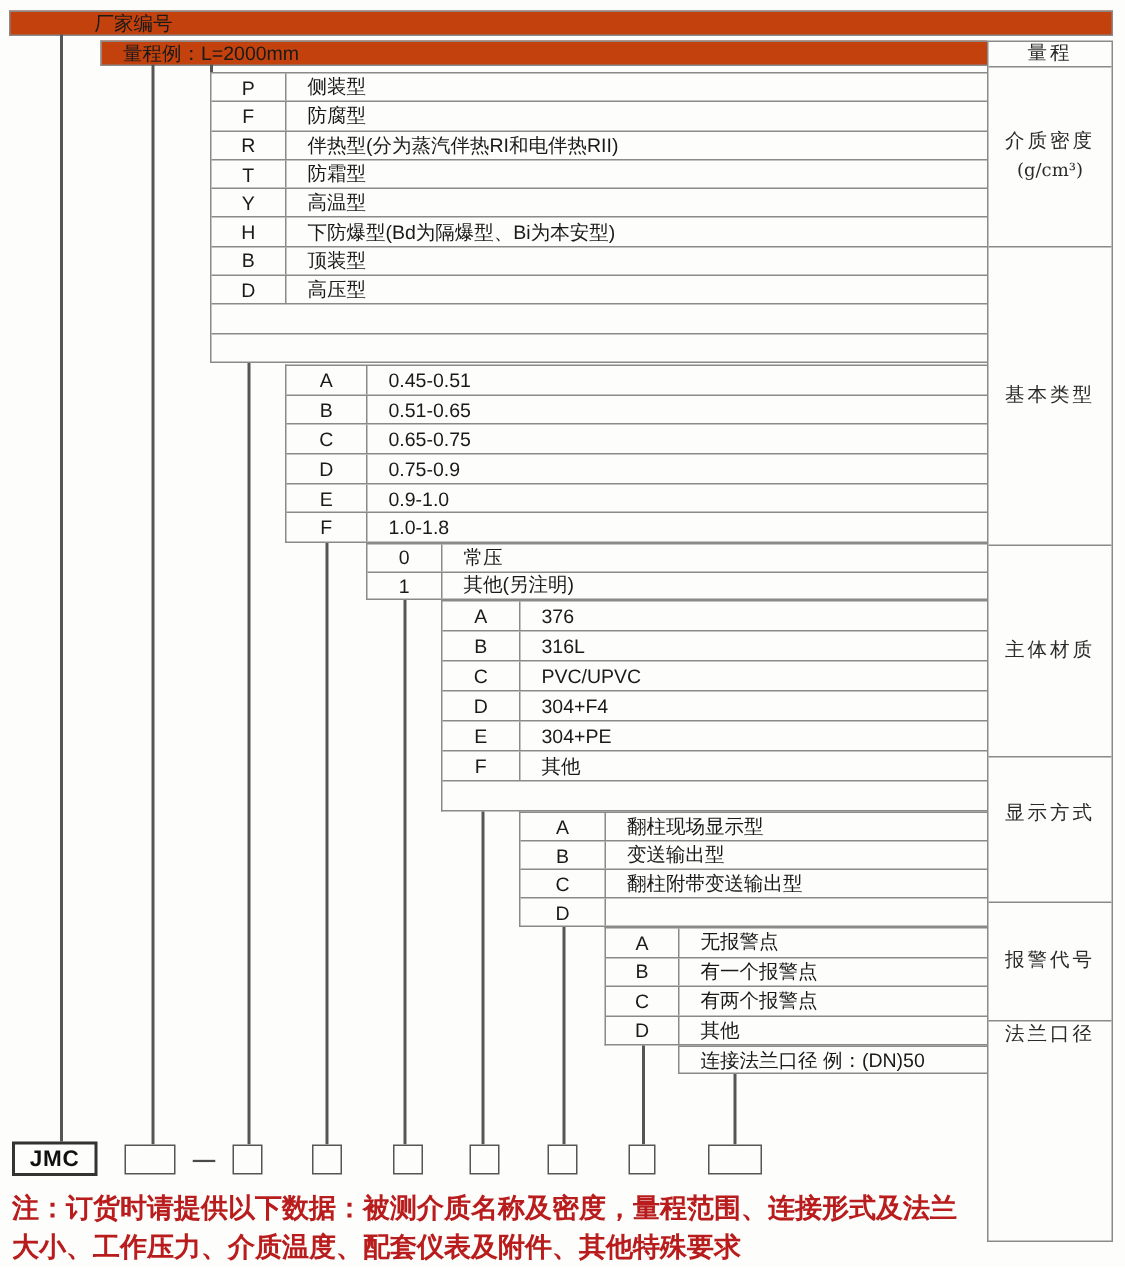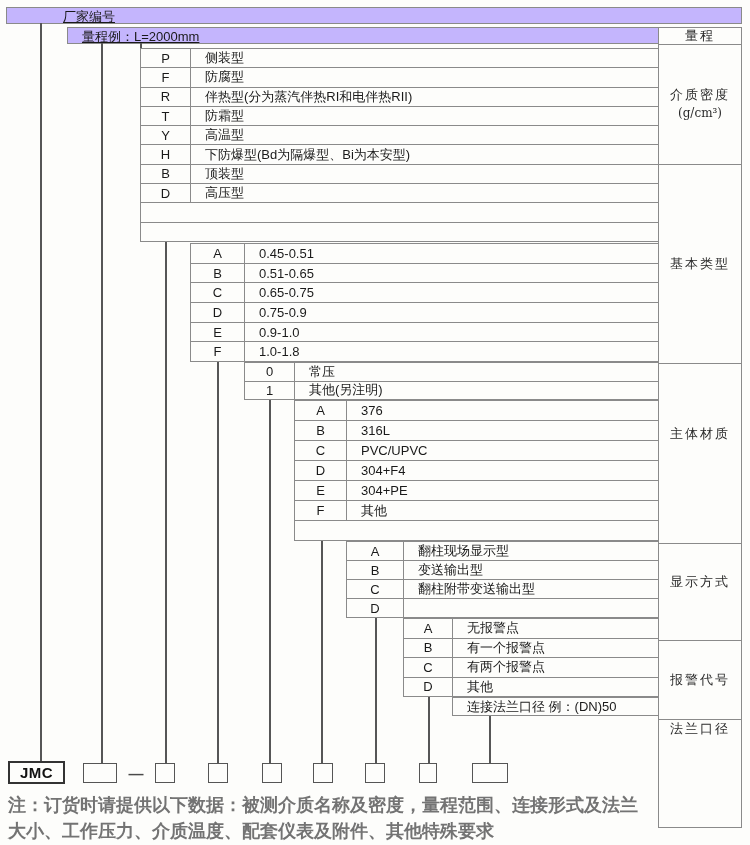--- a/index.html
+++ b/index.html
@@ -4,22 +4,22 @@
 <style>
   html,body{margin:0;padding:0;background:#ffffff;}
   #canvas{
     position:relative;width:750px;height:845px;margin:0 auto;
     background:#fdfdfb;color:#1a1a1a;
     font-family:"Liberation Sans","DejaVu Sans",sans-serif;
     overflow:hidden;
   }
   #canvas *{box-sizing:border-box;}
   .bar{
-    position:absolute;border:1px solid #8a8a8a;background:#c4b5fd;
-    display:flex;font-size:13px;white-space:nowrap;text-decoration:underline;
+    position:absolute;border:1px solid #8a8a8a;background:#c2410c;
+    display:flex;align-items:center;font-size:13px;white-space:nowrap;
   }
   .top-bar{left:6px;top:7px;width:736px;height:17px;padding-left:56px;}
   .range-bar{left:67px;top:27px;width:591px;height:17px;padding-left:14px;border-right:none;}
   
   .tbl{position:absolute;border:1px solid #8a8a8a;border-right:none;display:flex;flex-direction:column;}
   .trow{display:flex;flex:1;align-items:stretch;min-height:0;}
   .trow + .trow{border-top:1px solid #8a8a8a;}
   .code{
     display:flex;align-items:center;justify-content:center;
     border-right:1px solid #8a8a8a;font-size:13px;flex:0 0 auto;
@@ -74,21 +74,21 @@
       <div class="lcell" style="height: 120px;">
         <div>介质密度</div>
         <div class="sub">(g/cm³)</div>
       </div>
       <div class="lcell" style="height: 199px;">
         <div>基本类型</div>
       </div>
       <div class="lcell" style="height: 141px;">
         <div>主体材质</div>
       </div>
-      <div class="lcell" style="height: 77px; margin-top: 39px;">
+      <div class="lcell" style="height: 77px;">
         <div>显示方式</div>
       </div>
       <div class="lcell" style="height: 79px; margin-top: 20px;">
         <div>报警代号</div>
       </div>
       <div class="lcell" style="height: 19px;">
         <div>法兰口径</div>
       </div>
     </div>
 
@@ -259,18 +259,18 @@
   <div class="cbox" style="left: 83px; top: 763px; width: 34px; height: 20px;"></div>
       <div class="cbox" style="left: 155px; top: 763px; width: 20px; height: 20px;"></div>
       <div class="cbox" style="left: 208px; top: 763px; width: 20px; height: 20px;"></div>
       <div class="cbox" style="left: 262px; top: 763px; width: 20px; height: 20px;"></div>
       <div class="cbox" style="left: 313px; top: 763px; width: 20px; height: 20px;"></div>
       <div class="cbox" style="left: 365px; top: 763px; width: 20px; height: 20px;"></div>
       <div class="cbox" style="left: 419px; top: 763px; width: 18px; height: 20px;"></div>
       <div class="cbox" style="left: 472px; top: 763px; width: 36px; height: 20px;"></div>
     </div>
 
-  <div id="note" style="color: #737373;">
+  <div id="note" style="color: #b91c1c;">
     <div>注：订货时请提供以下数据：被测介质名称及密度，量程范围、连接形式及法兰</div>
     <div>大小、工作压力、介质温度、配套仪表及附件、其他特殊要求</div>
   </div>
 
 </div>
 
 </body></html>

